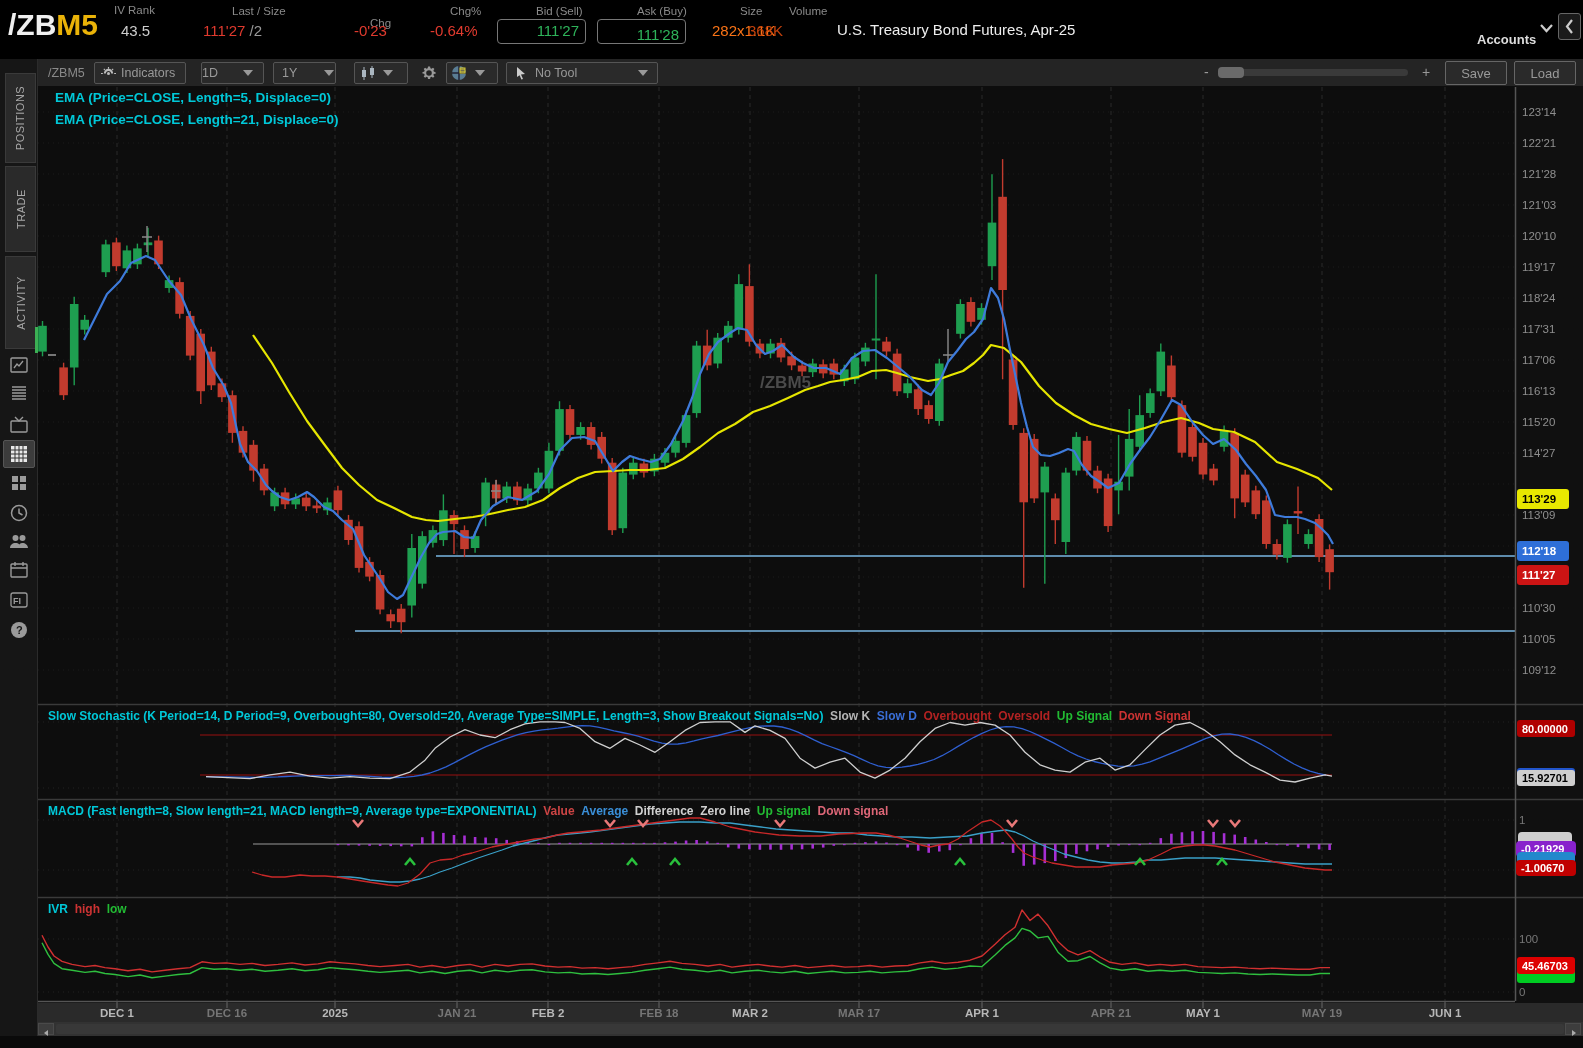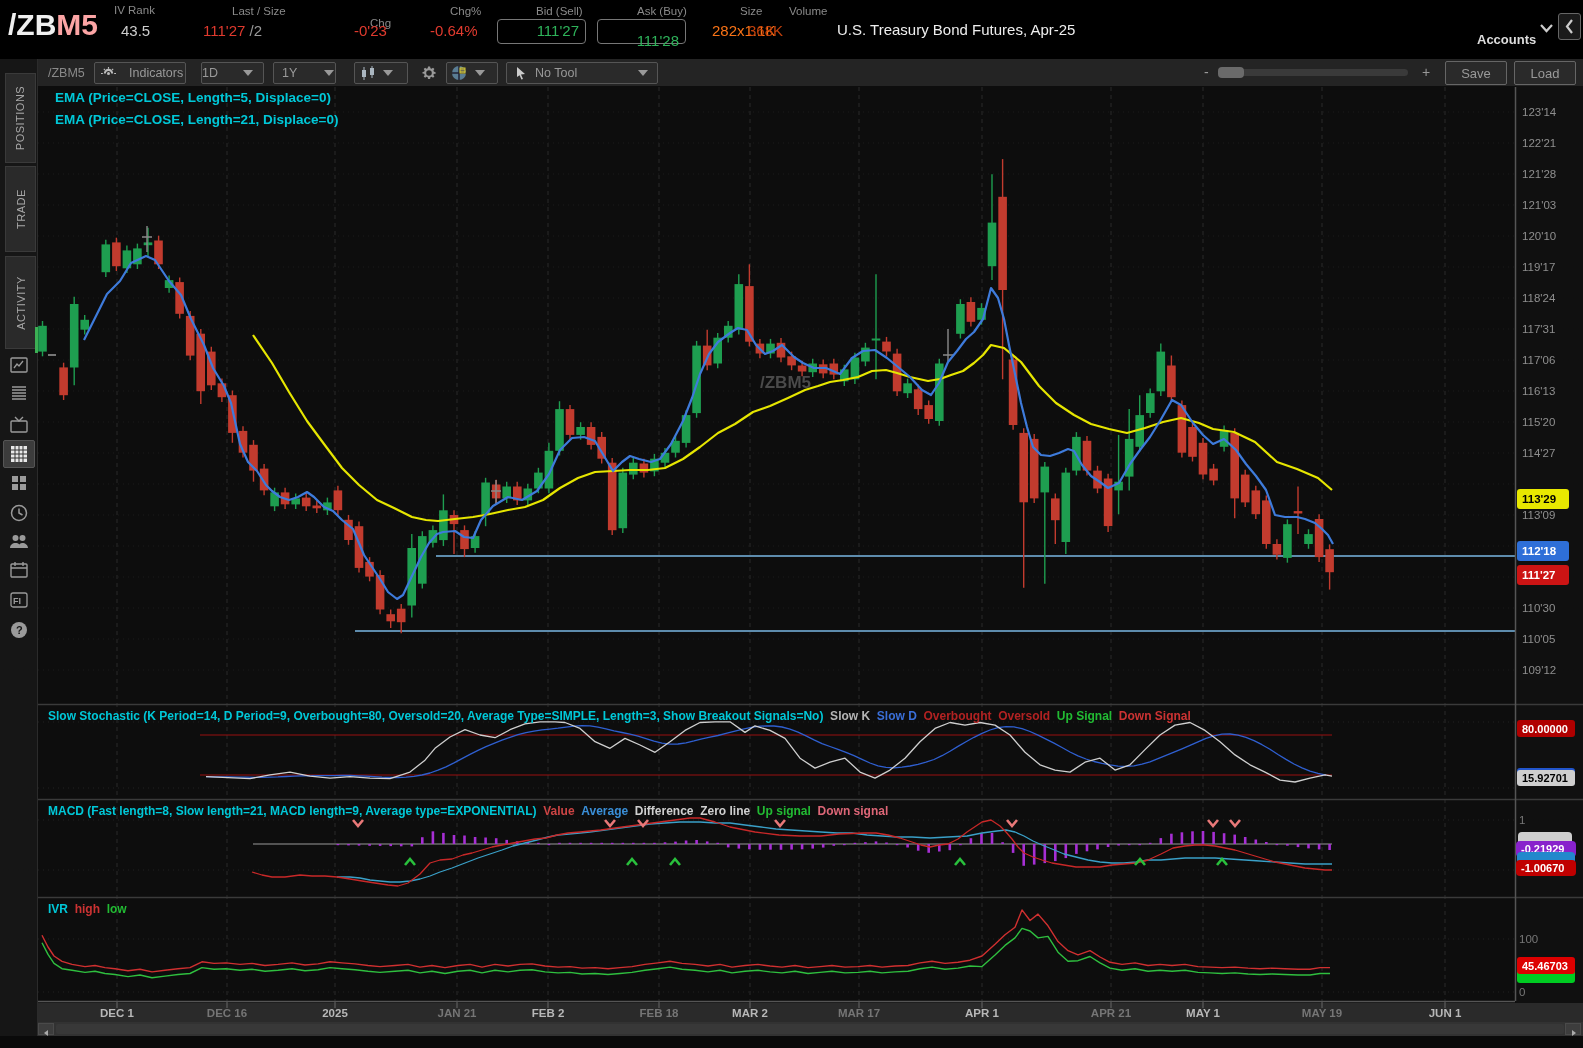--- a/index.html
+++ b/index.html
@@ -4,33 +4,33 @@
 body{width:1583px;height:1048px;background:#000;font-family:"Liberation Sans",sans-serif;position:relative;overflow:hidden}
 .abs{position:absolute}
 .lbl{color:#8a8a8a;font-size:11.5px}
 .val{font-size:15px;color:#ccc}
 .red{color:#e03a2e}
 .grn{color:#2eb35a}
 .btn{position:absolute;border:1px solid #555;background:#2a2a2a;color:#999;font-size:12.5px;display:flex;align-items:center;border-radius:2px}
 </style></head><body>
 
 <div class="abs" style="left:0;top:0;width:1583px;height:59px;background:#000">
- <span class="abs" style="left:8px;top:8px;font-size:30px;color:#f0f0f0;font-weight:bold">/ZB<span style="color:#fca5a5">M5</span></span>
+ <span class="abs" style="left:8px;top:8px;font-size:30px;color:#f0f0f0;font-weight:bold">/ZB<span style="color:#eab308">M5</span></span>
  <span class="abs lbl" style="left:114px;top:4px">IV Rank</span>
  <span class="abs val" style="left:121px;top:22px">43.5</span>
  <span class="abs lbl" style="left:232px;top:5px">Last / Size</span>
  <span class="abs val" style="left:203px;top:22px"><span class="red">111'27</span> <span style="color:#999">/2</span></span>
  <span class="abs lbl" style="left:370px;top:17px">Chg</span>
  <span class="abs val red" style="left:354px;top:22px">-0'23</span>
  <span class="abs lbl" style="left:450px;top:5px">Chg%</span>
  <span class="abs val red" style="left:430px;top:22px">-0.64%</span>
  <span class="abs lbl" style="left:536px;top:5px">Bid (Sell)</span>
  <div class="abs" style="left:497px;top:19px;width:89px;height:25px;border:1px solid #777;border-radius:4px;text-align:right;padding:2px 6px 0 0"><span class="grn" style="font-size:15px">111'27</span></div>
  <span class="abs lbl" style="left:637px;top:5px">Ask (Buy)</span>
- <div class="abs" style="left:597px;top:19px;width:89px;height:25px;border:1px solid #777;border-radius:4px;text-align:right;padding:12px 6px 0 0"><span class="grn" style="font-size:15px">111'28</span></div>
+ <div class="abs" style="left:597px;top:19px;width:89px;height:25px;border:1px solid #777;border-radius:4px;text-align:right;padding:6px 6px 0 0"><span class="grn" style="font-size:15px">111'28</span></div>
  <span class="abs lbl" style="left:740px;top:5px">Size</span>
  <span class="abs val" style="left:712px;top:22px;color:#f97316">282x1.1K</span>
  <span class="abs lbl" style="left:789px;top:5px">Volume</span>
  <span class="abs val" style="left:748px;top:22px;color:#c2410c">368K</span>
  <span class="abs" style="left:837px;top:21px;font-size:15px;color:#eee">U.S. Treasury Bond Futures, Apr-25</span>
  <span class="abs" style="left:1477px;top:32px;font-size:13px;color:#ddd;font-weight:bold">Accounts</span>
  <svg class="abs" style="left:1540px;top:24px" width="13" height="9">
       <path d="M1 1 L6.5 7 L12 1" stroke="#ccc" stroke-width="2.2" fill="none"></path>
     </svg>
  <div class="abs" style="left:1558px;top:13px;width:23px;height:27px;border:1px solid #666;border-radius:3px;background:#1a1a1a">
@@ -41,21 +41,21 @@
 </div>
 
 <div class="abs" style="left:38px;top:59px;width:1545px;height:28px;background:#242424;border-bottom:1px solid #111">
  <span class="abs" style="left:10px;top:7px;color:#8a8a8a;font-size:12.5px">/ZBM5</span>
  <div class="btn" style="left:56px;top:3px;width:92px;height:22px;padding-left:6px">
   <svg width="15" height="15" viewBox="0 0 16 16">
         <path d="M8 3a5 5 0 0 1 5 5h-2.2A2.8 2.8 0 0 0 8 5.2 2.8 2.8 0 0 0 5.2 8H3a5 5 0 0 1 5-5z" fill="#bbb"></path>
         <circle cx="8" cy="8" r="1.6" fill="#bbb"></circle>
         <path d="M8 1v2M2 8H0m16 0h-2M3 3l1.4 1.4M13 3l-1.4 1.4" stroke="#bbb" stroke-width="1.2"></path>
       </svg>
-  <span style="margin-left:13px">Indicators</span>
+  <span style="margin-left:5px">Indicators</span>
     </div>
  <div class="btn" style="left:163px;top:3px;width:63px;height:22px;padding-left:0">1D<svg style="margin-left:24px" width="12" height="8">
         <path d="M1 1 L6 7 L11 1" fill="#999"></path>
       </svg></div>
  <div class="btn" style="left:235px;top:3px;width:63px;height:22px;padding-left:8px">1Y<svg style="margin-left:26px" width="12" height="8">
         <path d="M1 1 L6 7 L11 1" fill="#999"></path>
       </svg></div>
  <div class="btn" style="left:316px;top:3px;width:54px;height:22px;padding-left:5px">
   <svg width="18" height="15">
         <rect x="2" y="4" width="4" height="7" fill="#aab6c0"></rect>

